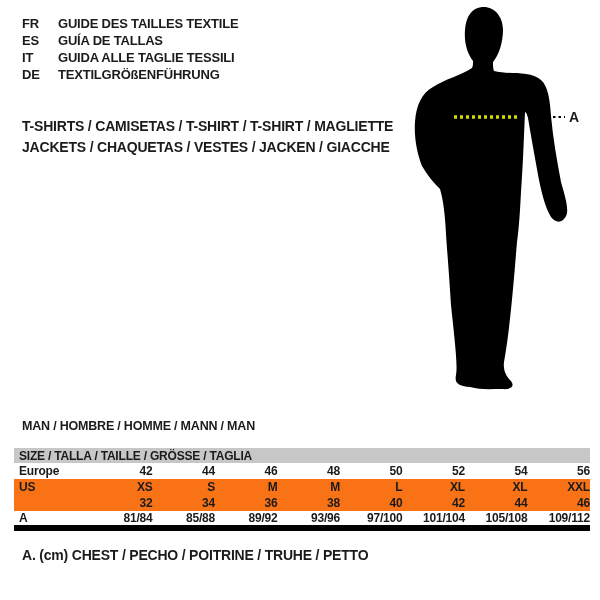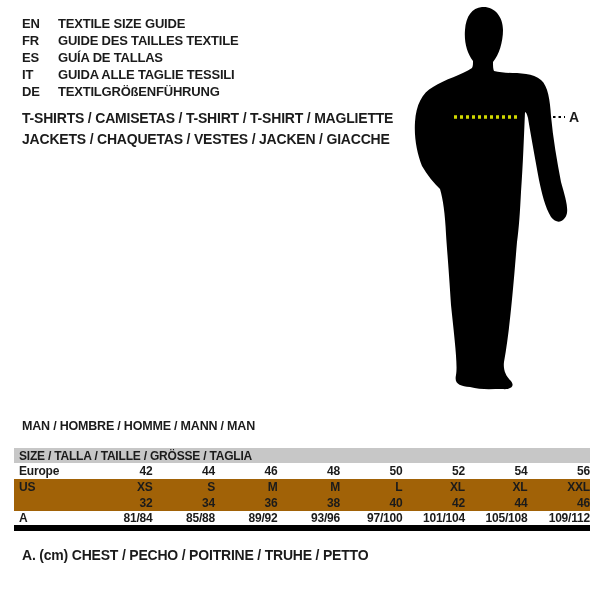--- a/index.html
+++ b/index.html
@@ -38,21 +38,21 @@
     font-size: 13px;
     font-weight: 700;
     letter-spacing: -0.2px;
     white-space: nowrap;
   }
 
   
   .categories {
     position: absolute;
     left: 22px;
-    top: 108px;
+    top: 116px;
   }
   .category-line {
     font-size: 14px;
     font-weight: 700;
     letter-spacing: -0.2px;
     line-height: 21px;
     white-space: nowrap;
   }
 
   
@@ -102,43 +102,39 @@
     text-align: left;
     padding-left: 5px;
     height: 15px;
     white-space: nowrap;
   }
   .size-table td.row-label {
     text-align: left;
     padding-left: 5px;
     white-space: nowrap;
   }
-  .size-table tr.stripe td { background: #a16207; }
+  .size-table tr.stripe td { background: #f97316; }
 
   
   .footnote {
     position: absolute;
     left: 22px;
     top: 547px;
     font-size: 14px;
     font-weight: 700;
     letter-spacing: -0.2px;
     white-space: nowrap;
   }
 </style>
 </head>
 <body>
 
 <div id="canvas">
 
   <div class="lang-block">
-    <div class="lang-row">
-      <span class="lang-code">EN</span>
-      <span class="lang-label">TEXTILE SIZE GUIDE</span>
-    </div>
     <div class="lang-row">
       <span class="lang-code">FR</span>
       <span class="lang-label">GUIDE DES TAILLES TEXTILE</span>
     </div>
     <div class="lang-row">
       <span class="lang-code">ES</span>
       <span class="lang-label">GUÍA DE TALLAS</span>
     </div>
     <div class="lang-row">
       <span class="lang-code">IT</span>

